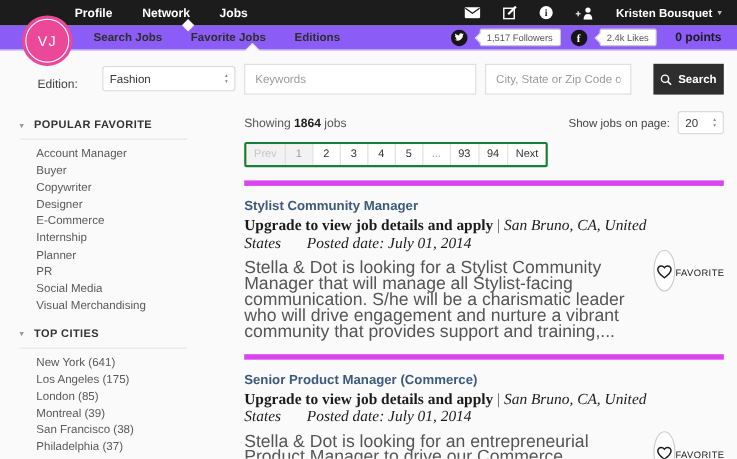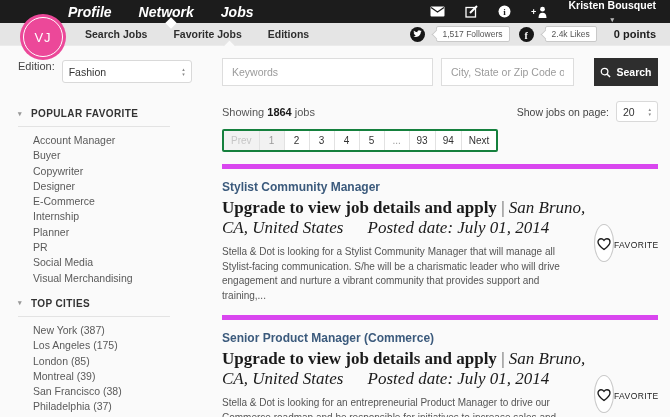--- a/index.html
+++ b/index.html
@@ -4,45 +4,45 @@
 <style>
   * { margin:0; padding:0; box-sizing:border-box; }
   html,body { width:670px; height:417px; overflow:hidden; }
   body { font-family:"Liberation Sans", sans-serif; background:#fafafa; position:relative; }
 
   
   .topbar { height:23px; background:#1c1c1c; display:flex; align-items:center; padding-left:68px; position:relative; z-index:5; }
   .logo { position:absolute; left:20px; top:14px; width:46px; height:46px; border-radius:50%; background:#ec4899; z-index:9; }
   .logo-ring { position:absolute; inset:3px; border:1.5px solid #fff; border-radius:50%; display:flex; align-items:center; justify-content:center; color:#fff; font-size:13px; letter-spacing:1px; }
   .topnav { display:flex; gap:27px; }
-  .topnav .nav-item { color:#fff; font-size:14px; font-weight:bold; cursor:pointer; position:relative;font-style:italic; }
+  .topnav .nav-item { color:#fff; font-size:11px; font-weight:bold; cursor:pointer; position:relative; }
   .nav-notch { position:absolute; left:167px; bottom:-4px; width:8px; height:8px; background:#fff; transform:rotate(45deg); z-index:6; }
   .top-right { margin-left:auto; display:flex; align-items:center; gap:20px; padding-right:14px; }
   .top-icon { display:flex; align-items:center; cursor:pointer; }
-  .user-menu { display:flex; align-items:center; gap:5px; color:#fff; font-size:10.5px; font-weight:bold; cursor:pointer;flex-direction:column; }
+  .user-menu { display:flex; align-items:center; gap:5px; color:#fff; font-size:10.5px; font-weight:bold; cursor:pointer; }
   .user-caret { color:#bbb; font-size:7px; }
 
   
-  .subnav { height:23px; background:#e5e5e5; border-bottom:1px solid #ebebeb; display:flex; align-items:center; padding-left:85px; gap:26px; position:relative; z-index:4; }
+  .subnav { height:23px; background:#8b5cf6; border-bottom:1px solid #ebebeb; display:flex; align-items:center; padding-left:85px; gap:26px; position:relative; z-index:4; }
   .subnav .sub-item { color:#2e2e2e; font-size:10.5px; font-weight:bold; cursor:pointer; }
   .sub-notch { position:absolute; left:225px; bottom:-5px; width:9px; height:9px; background:#fafafa; border-left:1px solid #e2e2e2; border-top:1px solid #e2e2e2; transform:rotate(45deg); }
   .sub-right { margin-left:auto; display:flex; align-items:center; gap:9px; padding-right:14px; }
   .social-circle { width:15px; height:15px; border-radius:50%; background:#161616; display:flex; align-items:center; justify-content:center; color:#fff; cursor:pointer; flex:0 0 auto; }
   .fb-glyph { font-family:"Liberation Serif", serif; font-weight:bold; font-size:10px; position:relative; top:1px; }
   .count-bubble { position:relative; border:1px solid #c9c9c9; background:#fff; border-radius:2px; font-size:8.5px; color:#555; padding:2px 6px; margin-left:2px; }
   .count-bubble::before { content:""; position:absolute; left:-3.5px; top:4px; width:6px; height:6px; background:#fff; border-left:1px solid #c9c9c9; border-bottom:1px solid #c9c9c9; transform:rotate(45deg); }
   .points { font-size:11px; font-weight:bold; color:#1b1b1b; margin-left:8px; }
 
   
   .content { display:flex; height:371px; }
   .sidebar { width:214px; padding:14px 0 0 18px; flex:0 0 auto; }
   .main { flex:1; padding:12px 12px 0 8px; }
 
   
-  .edition-row { display:flex; align-items:flex-start; gap:7px; }
+  .edition-row { display:flex; align-items:flex-end; gap:22px;margin-left:16px; }
   .edition-label { font-size:11px; color:#444; }
   .select-box { background:#fff; border:1px solid #d9d9d9; border-radius:3px; height:23px; display:flex; align-items:center; justify-content:space-between; padding:0 6px; font-size:10.5px; color:#333; cursor:pointer; }
   .edition-select { width:130px; }
   .stepper { display:flex; flex-direction:column; line-height:4.5px; font-size:5px; color:#8a8a8a; }
   .side-section { margin-top:25px; width:152px; }
   .side-header { display:flex; align-items:center; gap:9px; font-size:10px; font-weight:bold; color:#333; letter-spacing:.4px; cursor:pointer; }
   .side-caret { font-size:7px; color:#999; }
   .side-divider { border:none; border-top:1px solid #e3e3e3; margin:7px 0 6px; }
   .side-list { list-style:none; margin-left:15px; }
   .side-list li { font-size:10.5px; color:#5a5a5a; line-height:15.3px; cursor:pointer; }
@@ -72,26 +72,26 @@
   .pg { min-width:25px; padding:4px 7px; font-size:10px; color:#333; text-align:center; border-left:1px solid #e2e2e2; cursor:pointer; background:#fff; }
   .pg:first-child { border-left:none; }
   .pg-prev { background:#f2f2f2; color:#c6c6c6; cursor:default; }
   .pg-active { background:#f2f2f2; color:#9a9a9a; cursor:default; }
   .pg-dots { color:#9a9a9a; cursor:default; }
 
   
   .job { border-top:5px solid #d946ef; margin-top:12px; padding-top:11px; display:flex; }
   .job-body { flex:1; min-width:0; }
   .job-title { color:#3b5a7c; font-size:12px; font-weight:bold; cursor:pointer; }
-  .job-meta { font-family:"Liberation Serif", serif; font-size:17px; color:#1b1b1b; margin-top:4px; }
+  .job-meta { font-family:"Liberation Serif", serif; font-size:14px; color:#1b1b1b; margin-top:4px; }
   .meta-upgrade { font-weight:bold; }
   .meta-sep { color:#555; }
   .meta-loc { font-style:italic; }
   .meta-posted { font-style:italic; margin-left:20px; }
-  .job-desc { margin-top:7px; font-size:10px; color:#555; line-height:14.5px; max-width:352px; }
+  .job-desc { margin-top:7px; font-size:16px; color:#555; line-height:14.5px; max-width:352px; }
   .fav-col { width:64px; flex:0 0 auto; display:flex; align-items:center; padding-top:2px; }
   .fav-btn { width:38px; height:38px; border-radius:50%; border:1px solid #c9c9c9; background:#fff; display:flex; align-items:center; justify-content:center; cursor:pointer; }
   .fav-label { margin-top:4px; font-size:8.5px; color:#1b1b1b; letter-spacing:.4px; }
 </style>
 </head>
 <body>
 
 <div class="topbar">
   <div class="logo">
     <div class="logo-ring">VJ</div>
@@ -189,21 +189,21 @@
       </ul>
     </div>
 
     <div class="side-section" style="margin-top:12px;">
       <div class="side-header">
         <span class="side-caret">▾</span>
         <span>TOP CITIES</span>
       </div>
       <hr class="side-divider">
       <ul class="side-list">
-        <li>New York (387)</li>
+        <li>New York (641)</li>
         <li>Los Angeles (175)</li>
         <li>London (85)</li>
         <li>Montreal (39)</li>
         <li>San Francisco (38)</li>
         <li>Philadelphia (37)</li>
         <li>Vancouver (31)</li>
 
       </ul>
     </div>
   </div>

